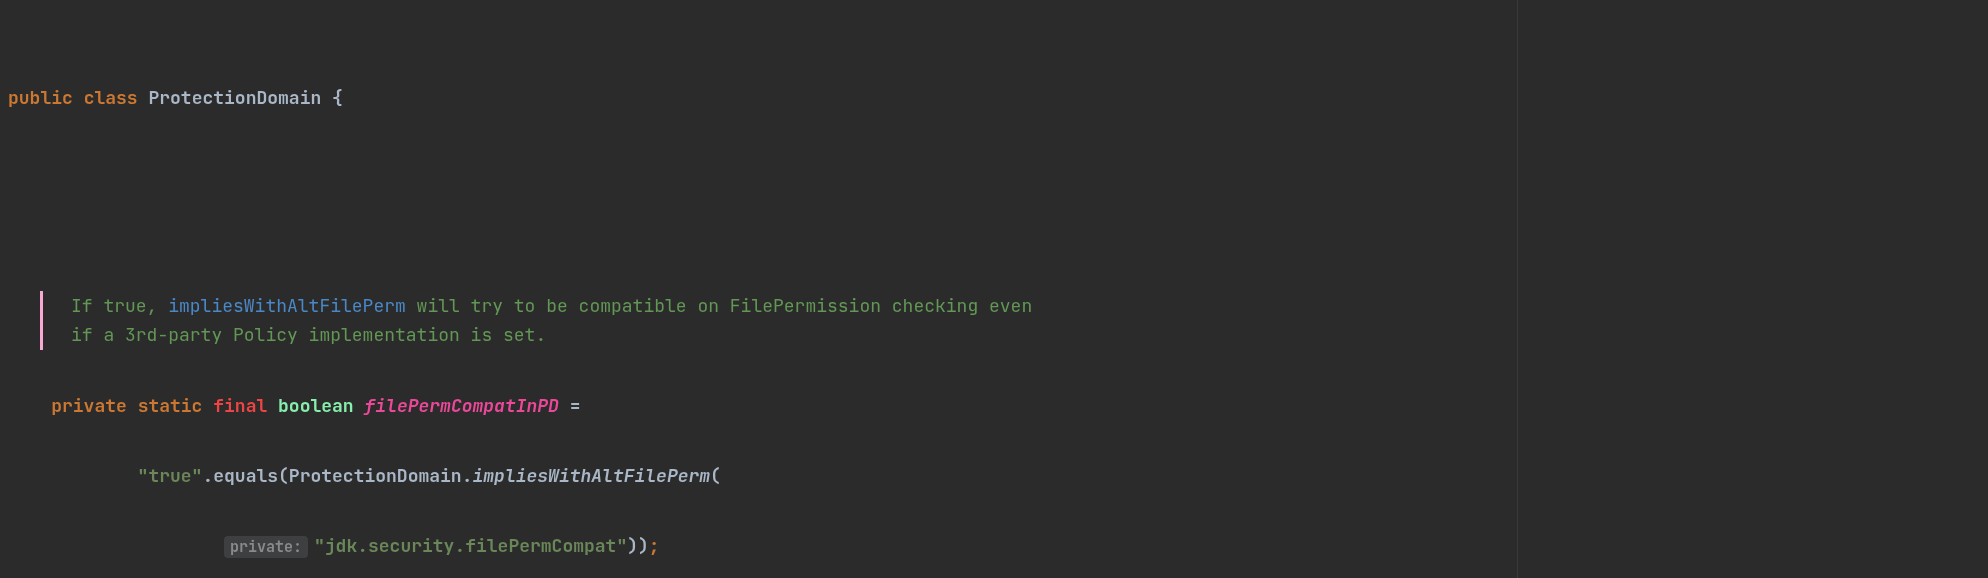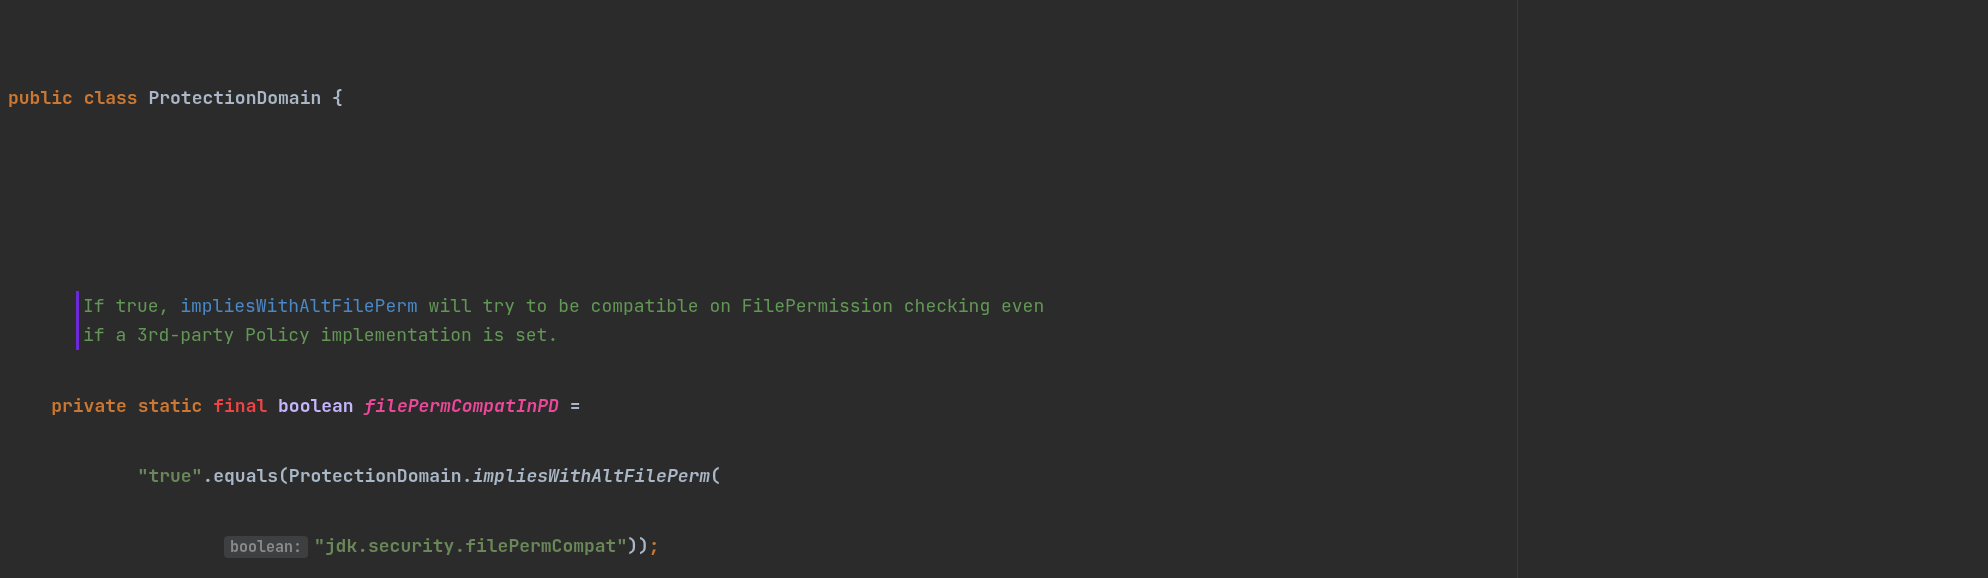--- a/index.html
+++ b/index.html
@@ -27,35 +27,35 @@
       width: 1px;
       height: 578px;
       background: #3a3a3a;
     }
     .line { display: block; min-height: 35px; font-weight: bold; }
     .kw-public { color: #cc7832; }
     .kw-private { color: #cc7832; }
     .kw-static { color: #cc7832; }
     .kw-final { color: #ef4444; }
     .kw-class { color: #cc7832; }
-    .kw-boolean { color: #c4b5fd; }
+    .kw-boolean { color: #86efac; }
     .classname { color: #a9b7c6; }
     .field-italic { color: #ec4899; font-style: italic; }
     .method-italic { color: #a9b7c6; font-style: italic; }
     .string { color: #6a8759; }
     .brace { color: #a9b7c6; }
     .punct { color: #a9b7c6; }
     .semicolon { color: #cc7832; }
     .doc-text { color: #629755; }
     .doc-link { color: #4a88c7; }
     .doc-block {
       display: inline-block;
-      padding-left: 4px;
-      border-left: 3px solid #6d28d9;
-      margin-left: 68px;
+      padding-left: 28px;
+      border-left: 3px solid #f9a8d4;
+      margin-left: 32px;
       max-width: 1000px;
       white-space: normal;
       line-height: 1.65;
     }
     .param-hint {
       background: #3d3f41;
       color: #8a8a8a;
       font-size: 15px;
       padding: 1px 6px;
       border-radius: 4px;
@@ -70,21 +70,21 @@
 <div class="editor">
 
 <span class="line"><span class="kw-public">public</span> <span class="kw-class">class</span> <span class="classname">ProtectionDomain</span> <span class="brace">{</span></span>
 
 <span class="line"> </span>
 
 <div class="doc-block"><span class="doc-text">If true, </span><span class="doc-link">impliesWithAltFilePerm</span><span class="doc-text"> will try to be compatible on FilePermission checking even if a 3rd-party Policy implementation is set.</span></div>
 
 <span class="line">    <span class="kw-private">private</span> <span class="kw-static">static</span> <span class="kw-final">final</span> <span class="kw-boolean">boolean</span> <span class="field-italic">filePermCompatInPD</span> <span class="punct">=</span></span>
 <span class="line">            <span class="string">"true"</span><span class="punct">.</span><span class="punct">equals</span><span class="punct">(</span><span class="classname">ProtectionDomain</span><span class="punct">.</span><span class="method-italic">impliesWithAltFilePerm</span><span class="punct">(</span></span>
-<span class="line">                    <span class="param-hint">boolean:</span><span class="string">"jdk.security.filePermCompat"</span><span class="punct">))</span><span class="semicolon">;</span></span>
+<span class="line">                    <span class="param-hint">private:</span><span class="string">"jdk.security.filePermCompat"</span><span class="punct">))</span><span class="semicolon">;</span></span>
 
 
 
 
 
 
 
 
 
 

